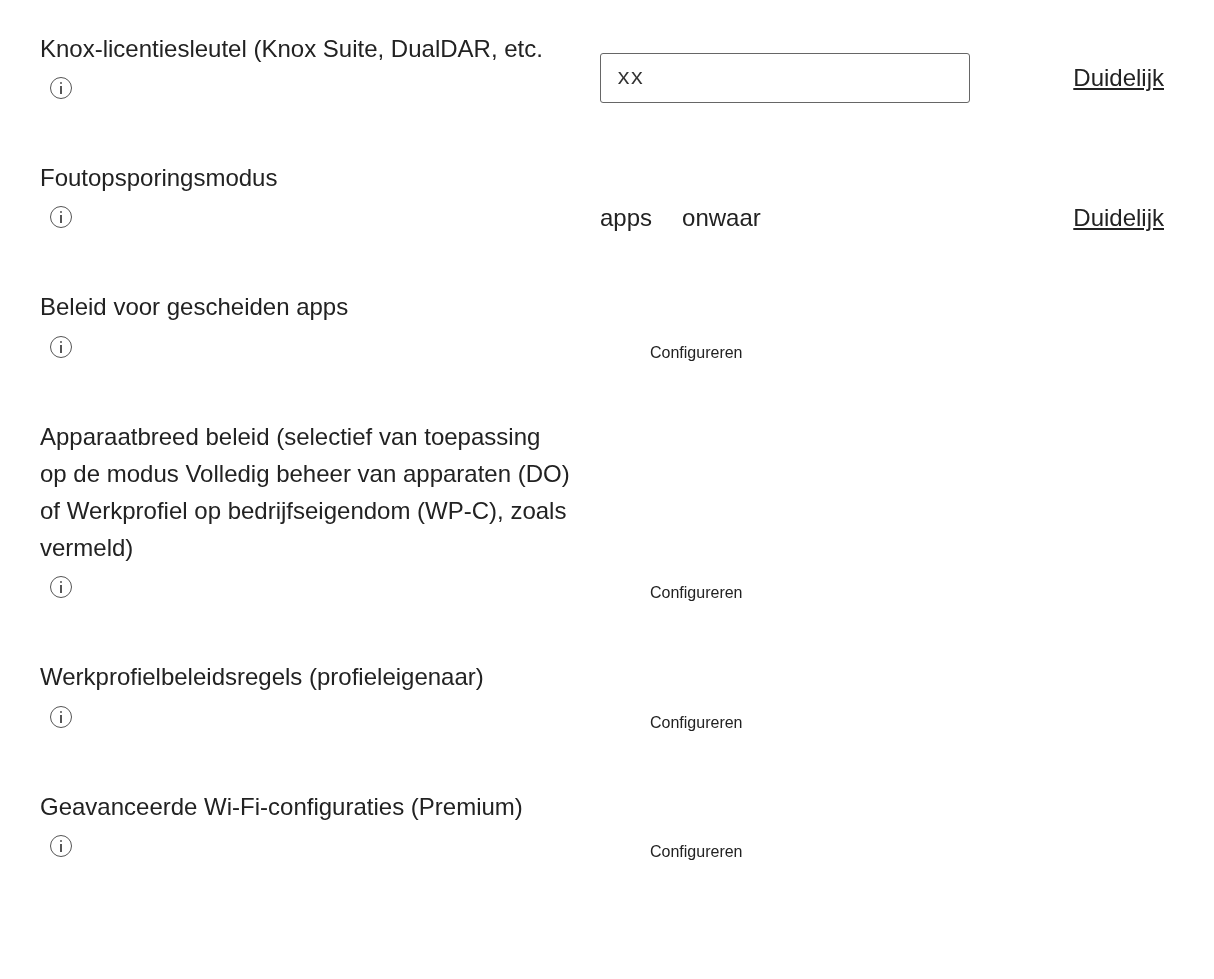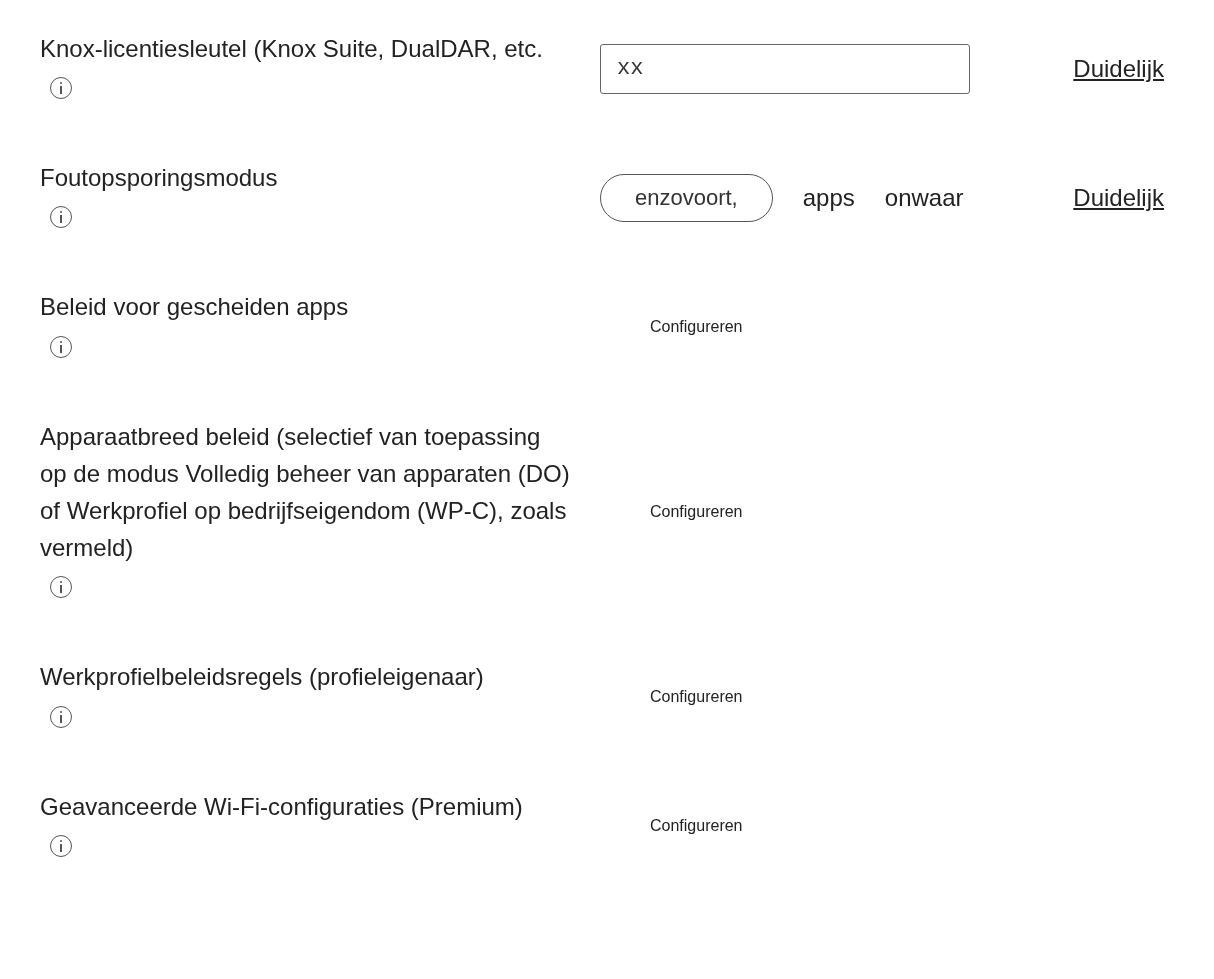--- a/index.html
+++ b/index.html
@@ -9,21 +9,21 @@
     }
     body {
       font-family: "Segoe UI", -apple-system, BlinkMacSystemFont, sans-serif;
       background: #ffffff;
       color: #222;
       padding: 30px 40px;
       width: 1214px;
     }
     .setting-row {
       display: flex;
-      align-items: center;
+      align-items: flex-end;
       margin-bottom: 56px;
     }
     .label-col {
       width: 560px;
       flex-shrink: 0;
       padding-right: 30px;
     }
     .label-text {
       font-size: 24px;
       line-height: 1.55;
@@ -126,21 +126,20 @@
   </div>
 </div>
 
 <div class="setting-row">
   <div class="label-col">
     <div class="label-text">Foutopsporingsmodus</div>
     <span class="info-icon"></span>
   </div>
   <div class="control-col">
     <div class="toggle-group">
-      <span class="toggle-pill">enzovoort,</span>
       <span class="toggle-option">apps</span>
       <span class="toggle-option">onwaar</span>
     </div>
     <span class="clear-link">Duidelijk</span>
   </div>
 </div>
 
 <div class="setting-row">
   <div class="label-col">
     <div class="label-text">Beleid voor gescheiden apps</div>

